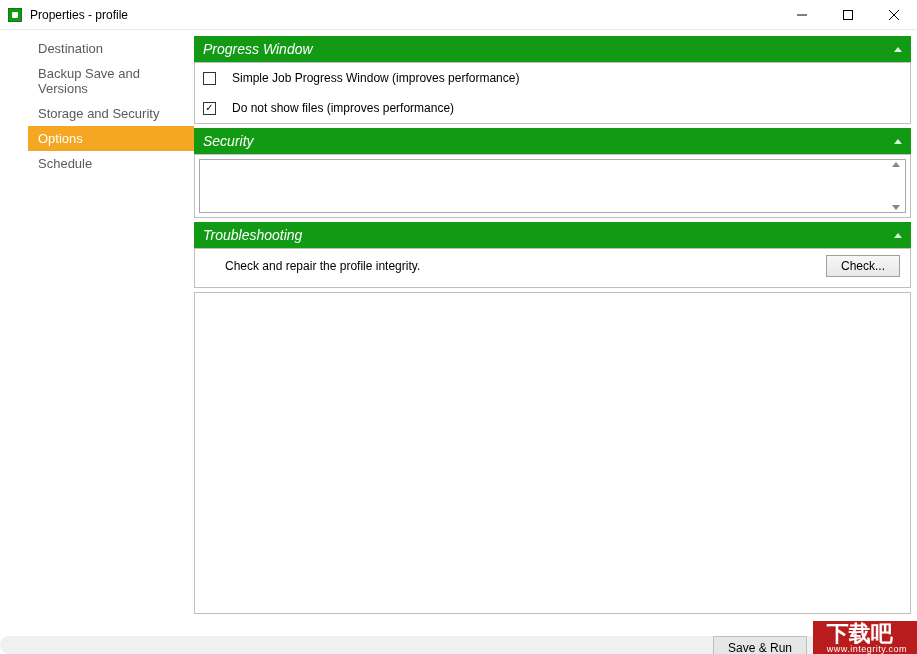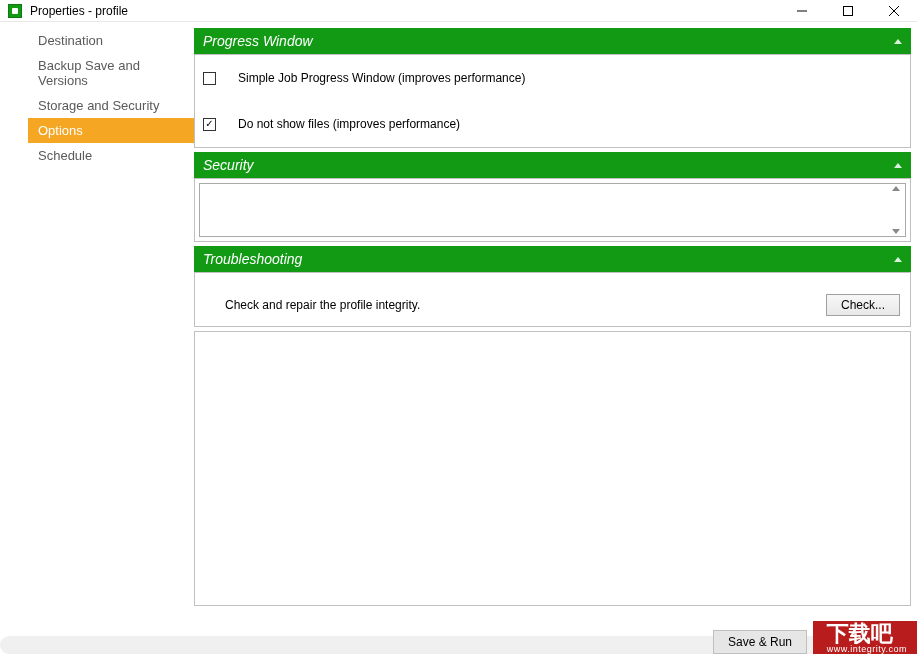--- a/index.html
+++ b/index.html
@@ -6,21 +6,21 @@
 body {
   font-family: "Segoe UI", Tahoma, sans-serif;
   font-size: 12px;
   background: #fff;
   width: 917px;
   height: 654px;
   overflow: hidden;
   position: relative;
 }
 .titlebar {
-  height: 22px;
+  height: 30px;
   display: flex;
   align-items: center;
   background: #fff;
   border-bottom: 1px solid #e8e8e8;
 }
 .app-icon {
   width: 14px; height: 14px;
   margin: 0 8px;
   background: #129a15;
   border: 1px solid #0d7a10;
@@ -85,22 +85,22 @@
   border-right: 4px solid transparent;
   border-bottom: 5px solid rgba(255,255,255,0.85);
 }
 .section-body {
   border: 1px solid #c0c0c0;
   background: #fff;
 }
 .checkbox-row {
   display: flex;
   align-items: center;
-  padding: 16px 8px;
-  gap: 22px;
+  padding: 8px 8px;
+  gap: 16px;
 }
 .chk {
   width: 13px; height: 13px;
   border: 1px solid #333;
   display: inline-flex;
   align-items: center;
   justify-content: center;
   font-size: 10px;
   line-height: 1;
 }
@@ -124,21 +124,21 @@
 }
 .scroll-arrow {
   width: 0; height: 0;
   border-left: 4px solid transparent;
   border-right: 4px solid transparent;
   margin: 0 auto;
 }
 .scroll-arrow.up { border-bottom: 5px solid #888; }
 .scroll-arrow.down { border-top: 5px solid #888; }
 .trouble-body {
-  padding: 21px 10px 10px 30px;
+  padding: 6px 10px 10px 30px;
   display: flex;
   align-items: center;
   justify-content: space-between;
 }
 .check-btn {
   background: linear-gradient(#f7f7f7, #e8e8e8);
   border: 1px solid #a0a0a0;
   padding: 3px 14px;
   font-size: 12px;
   cursor: pointer;
@@ -147,21 +147,21 @@
   flex: 1;
   border: 1px solid #c0c0c0;
   background: #fff;
 }
 .footer {
   position: absolute;
   bottom: 0; left: 0; right: 0;
   height: 18px;
   background: #f0f0f0;
   display: flex;
-  align-items: flex-end;
+  align-items: flex-start;
   justify-content: flex-end;
   padding-right: 110px;
   gap: 8px;
   border-radius: 17px;
 }
 .footer-btn {
   background: #e6e6e6;
   border: 1px solid #bfbfbf;
   padding: 4px 14px;
   font-size: 12px;

